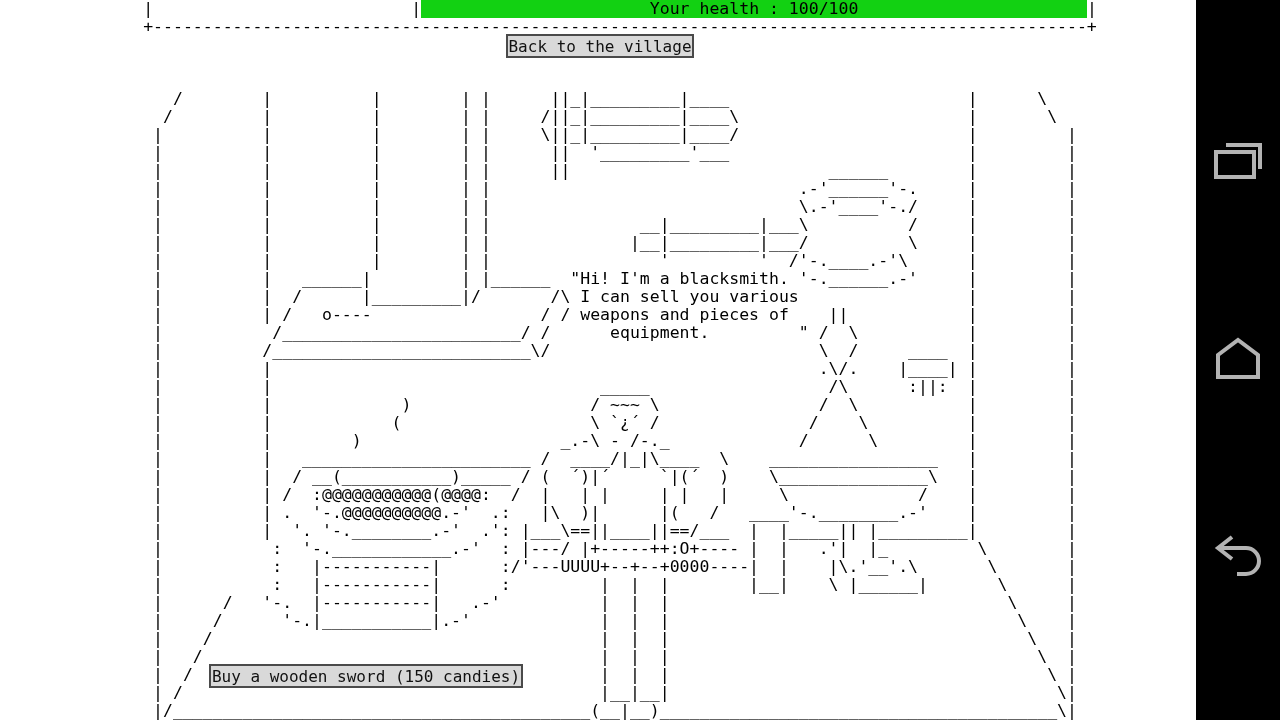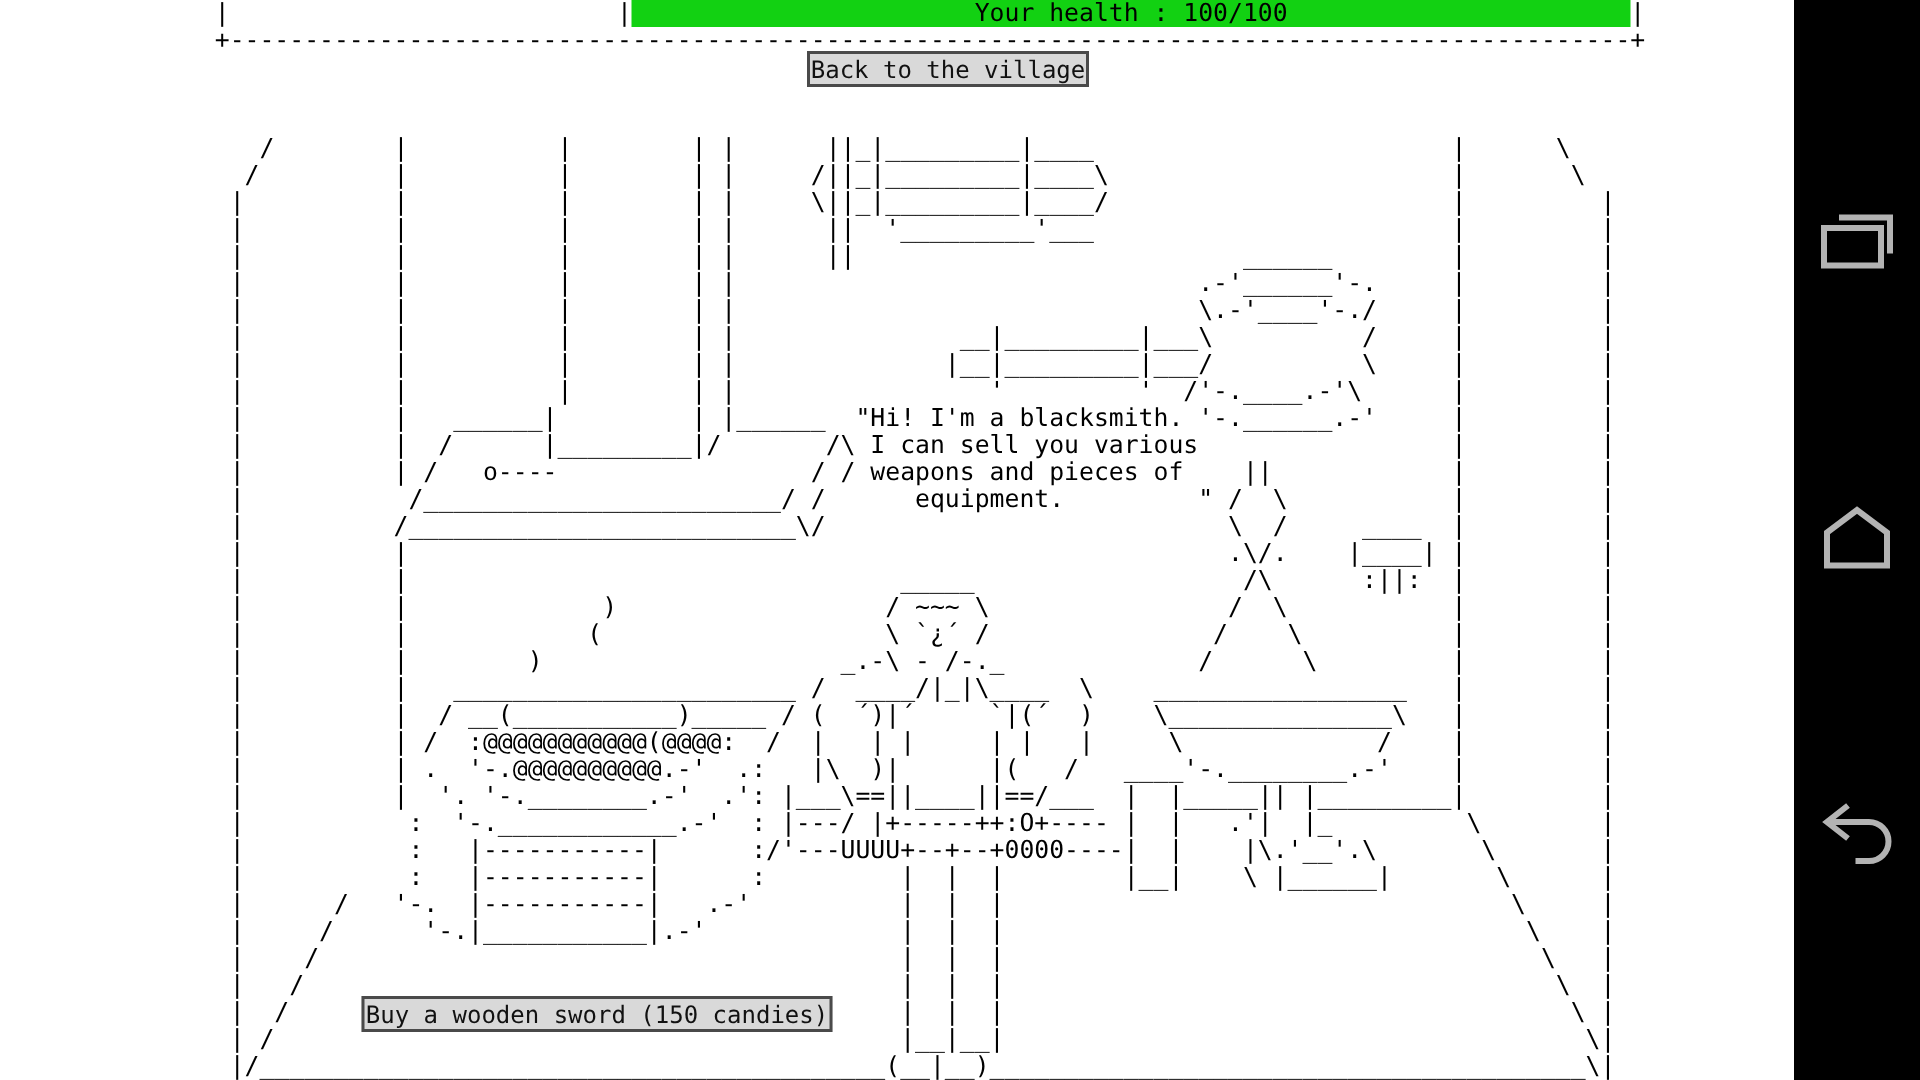--- a/index.html
+++ b/index.html
@@ -7,21 +7,21 @@
   pre.scene{
     margin:0 auto;width:fit-content;position:relative;
     font-family:"DejaVu Sans Mono",monospace;
     font-size:16.5px;line-height:18px;color:#000;white-space:pre;
   }
   .hp{background:var(--hp,#12d112);}
   button.gamebtn{
     position:absolute;box-sizing:border-box;
     font-family:"DejaVu Sans Mono",monospace;font-size:16px;line-height:19px;
     color:#111;background:var(--btnbg,#d9d9d9);border:2px solid var(--btnbd,#4a4a4a);
-    padding:0;text-align:center;cursor:pointer;margin-left:32px;
+    padding:0;text-align:center;cursor:pointer;
   }
   #back-btn{left:506px;top:34px;width:188px;height:24px;}
   #buy-btn{left:209px;top:664px;width:314px;height:24px;}
   .navbar{position:absolute;right:0;top:0;width:84px;height:720px;background:var(--navbg,#000);}
   .navbtn{position:absolute;left:14px;width:56px;height:48px;background:none;border:none;padding:0;color:var(--navic,#b3b3b3);cursor:pointer;}
   #nav-recents{top:137px;}
   #nav-home{top:333px;}
   #nav-back{top:532px;}
   .navbtn svg{display:block;}
 </style>

